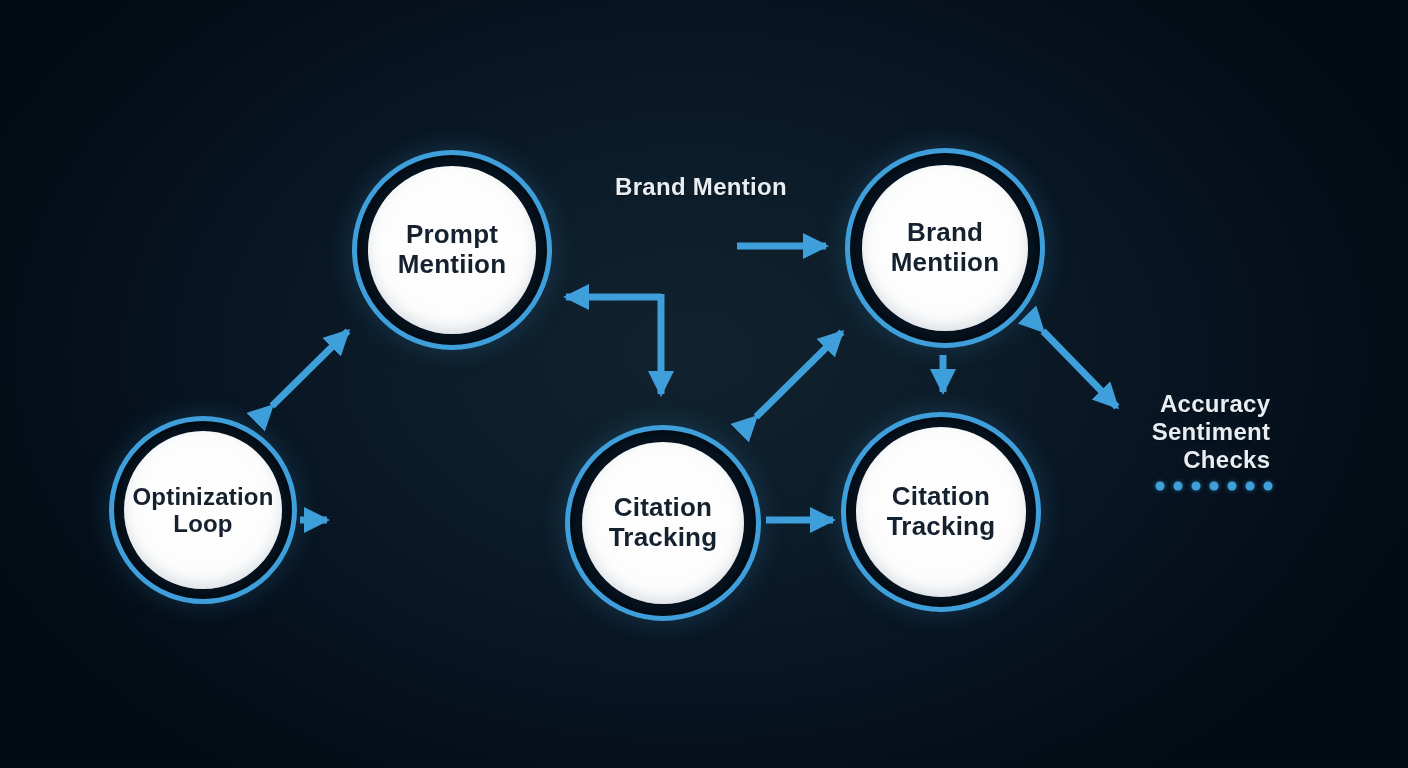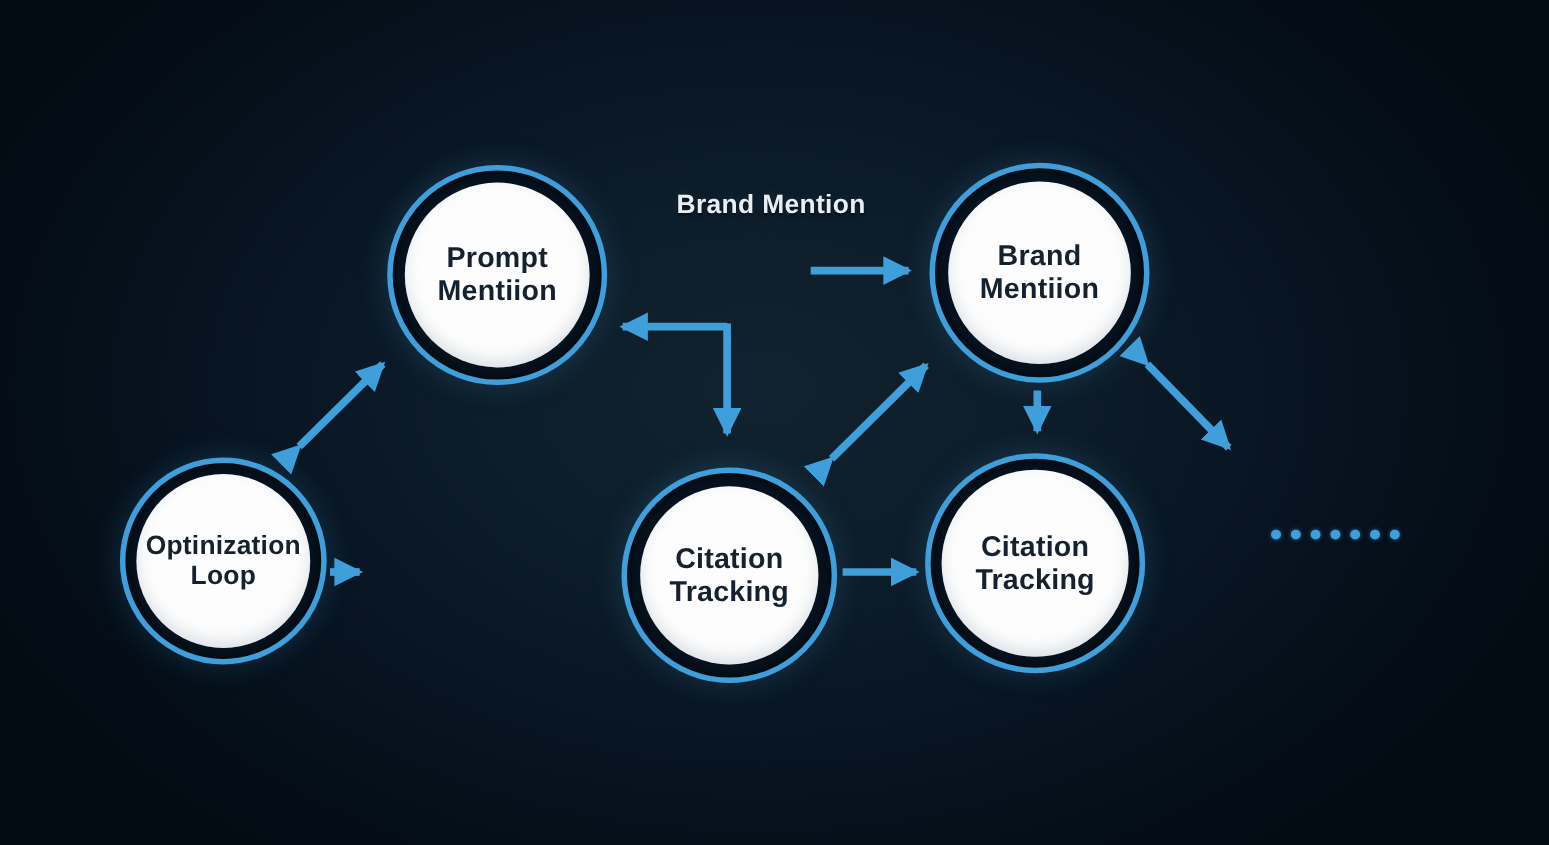--- a/index.html
+++ b/index.html
@@ -116,20 +116,25 @@
         <div>Citation</div>
         <div>Tracking</div>
       </div>
     </div>
   </div>
 
   <div class="float-label" style="left:701px;top:187px;">
     <div>Brand Mention</div>
   </div>
 
+  <div class="float-label" style="left:1211px;top:432px;">
+    <div>Accuracy</div>
+    <div>Sentiment</div>
+    <div>Checks</div>
+  </div>
 
   <div class="dots" style="left:1214px;top:486px;">
       <span class="dot"></span>
       <span class="dot"></span>
       <span class="dot"></span>
       <span class="dot"></span>
       <span class="dot"></span>
       <span class="dot"></span>
       <span class="dot"></span>
     </div>

